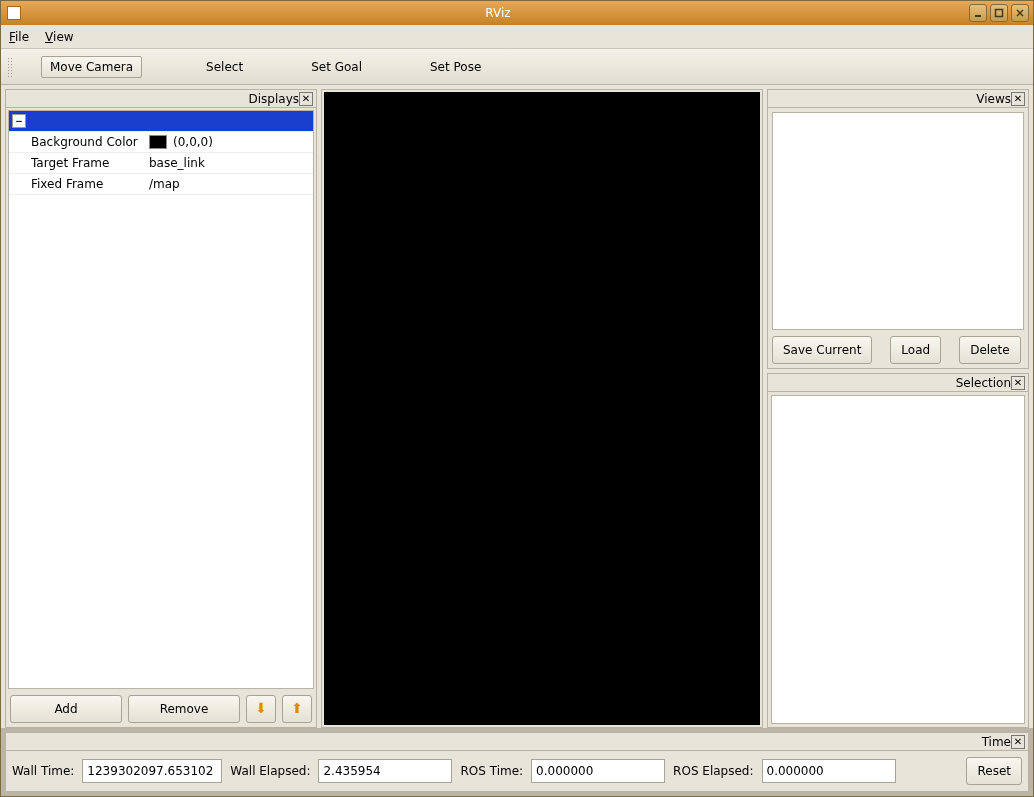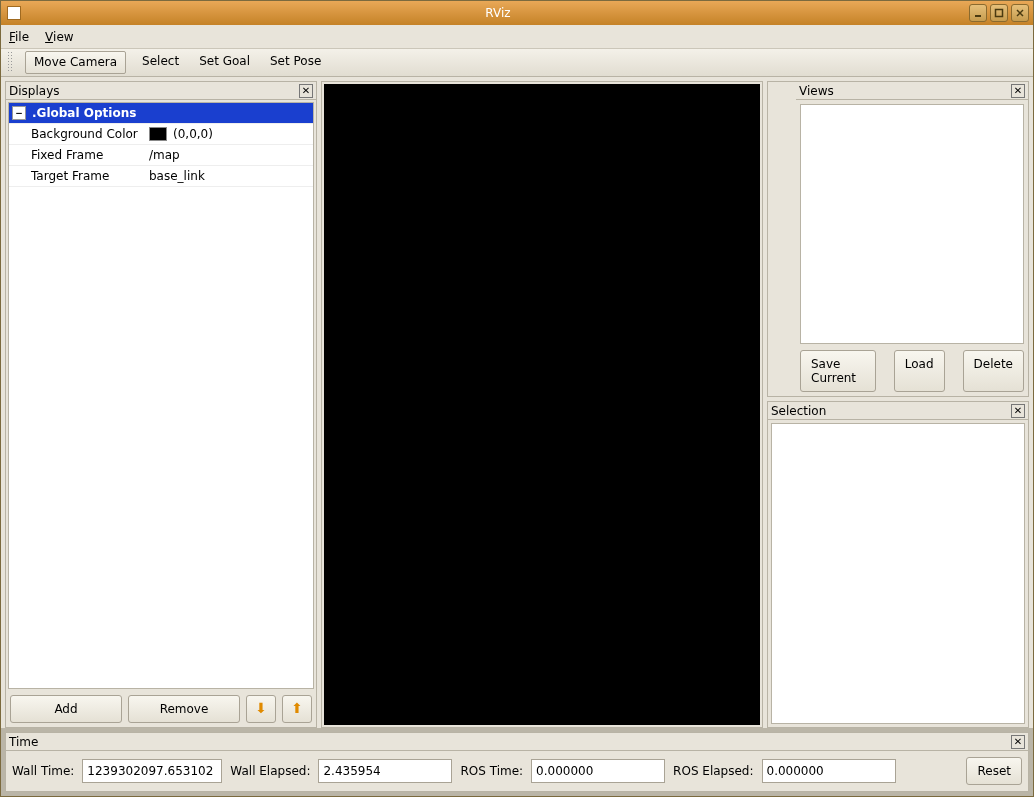--- a/index.html
+++ b/index.html
@@ -11,29 +11,29 @@
 .titlebar .app-icon { width: 14px; height: 14px; background: #fff; margin: 0 6px; border: 1px solid #a06a20; }
 .titlebar .title { flex: 1; text-align: center; }
 .titlebar .win-btns { display: flex; margin-right: 4px; gap: 3px; }
 .win-btn { width: 18px; height: 18px; background: linear-gradient(to bottom, #e6c07a, #c69c4e); border: 1px solid #8a6a2e; border-radius: 3px; display:flex; align-items:center; justify-content:center; }
 .win-btn svg { width: 10px; height: 10px; }
 
 .menubar { height: 24px; background: #e8e4da; border-bottom: 1px solid #cbc6b9; display: flex; align-items: center; padding: 0 8px; gap: 16px; }
 .menubar span { }
 .menubar .ul { text-decoration: underline; }
 
-.toolbar { height: 28px; background: linear-gradient(to bottom, #f4f1e9, #e1ddd1); border-bottom: 1px solid #b8b3a5; display: flex; padding: 2px 6px; gap: 12px; }
+.toolbar { height: 36px; background: linear-gradient(to bottom, #f4f1e9, #e1ddd1); border-bottom: 1px solid #b8b3a5; display: flex; align-items: center; padding: 2px 6px; gap: 28px; }
 .toolbar .grip { width: 6px; height: 20px; background-image: radial-gradient(#999 1px, transparent 1px); background-size: 3px 3px; }
 .tool-btn { padding: 3px 8px; border: 1px solid #a9a395; background: linear-gradient(to bottom, #f8f6ef, #e5e1d5); border-radius: 2px; }
-.tool-item { padding: 3px 4px; }
+.tool-item { padding: 3px 4px; margin-left: 32px; }
 
 .workspace { flex: 1; display: flex; padding: 4px 4px 0 4px; gap: 4px; background: #e8e4da; }
 
 .panel { background: #e8e4da; border: 1px solid #b8b3a5; display: flex; flex-direction: column; }
-.panel-header { height: 18px; background: #e8e4da; border-bottom: 1px solid #b8b3a5; display: flex; align-items: center; padding: 0 3px; }
+.panel-header { height: 18px; background: #e8e4da; border-bottom: 1px solid #b8b3a5; display: flex; align-items: center; padding: 0 3px; text-align: right; }
 .panel-header .ptitle { flex: 1; }
 .panel-close { width: 14px; height: 14px; border: 1px solid #777; display:flex; align-items:center; justify-content:center; font-size: 10px; line-height: 1; }
 
 .left-col { width: 312px; display: flex; flex-direction: column; }
 .displays { flex: 1; }
 .tree { flex: 1; background: #fff; border: 1px solid #b8b3a5; margin: 2px; }
 .tree-row { display: flex; align-items: center; height: 21px; border-bottom: 1px solid #eee; }
 .tree-row.selected { background: #1a3fcf; color: #fff; font-weight: bold; }
 .tree-exp { width: 14px; height: 14px; border: 1px solid #999; margin: 0 2px 0 3px; display:flex; align-items:center; justify-content:center; font-size: 9px; background:#fff; color:#000; }
 .tree-label { flex: 0 0 140px; padding-left: 4px; }
@@ -114,57 +114,56 @@
 
     <div class="left-col">
       <div class="panel displays">
         <div class="panel-header">
           <span class="ptitle">Displays</span>
           <span class="panel-close">✕</span>
         </div>
         <div class="tree">
           <div class="tree-row selected">
             <div class="tree-exp">−</div>
-            <div class="tree-label">.Global Options</div>
           </div>
           <div class="tree-row tree-sub">
             <div class="tree-label">Background Color</div>
             <div class="tree-val">
               <div class="color-swatch"></div>
               <span>(0,0,0)</span>
             </div>
           </div>
           <div class="tree-row tree-sub">
+            <div class="tree-label">Target Frame</div>
+            <div class="tree-val">
+                <span>base_link</span>
+              </div>
+          </div>
+          <div class="tree-row tree-sub">
             <div class="tree-label">Fixed Frame</div>
             <div class="tree-val">
                 <span>/map</span>
-              </div>
-          </div>
-          <div class="tree-row tree-sub">
-            <div class="tree-label">Target Frame</div>
-            <div class="tree-val">
-                <span>base_link</span>
               </div>
           </div>
         </div>
         <div class="displays-btns">
           <div class="btn wide">Add</div>
           <div class="btn wide">Remove</div>
           <div class="btn sq"><span class="arrow-down">⬇</span></div>
           <div class="btn sq"><span class="arrow-up">⬆</span></div>
         </div>
       </div>
     </div>
 
     <div class="panel center" style="padding:2px;">
       <div class="render"></div>
     </div>
 
     <div class="right-col">
-      <div class="panel" style="height: 316px; padding-left: 28px;">
+      <div class="panel" style="height: 280px;">
         <div class="panel-header">
           <span class="ptitle">Views</span>
           <span class="panel-close">✕</span>
         </div>
         <div class="views-body">
           <div class="views-list"></div>
           <div class="views-btns">
             <div class="btn">Save Current</div>
             <div class="btn">Load</div>
             <div class="btn">Delete</div>

